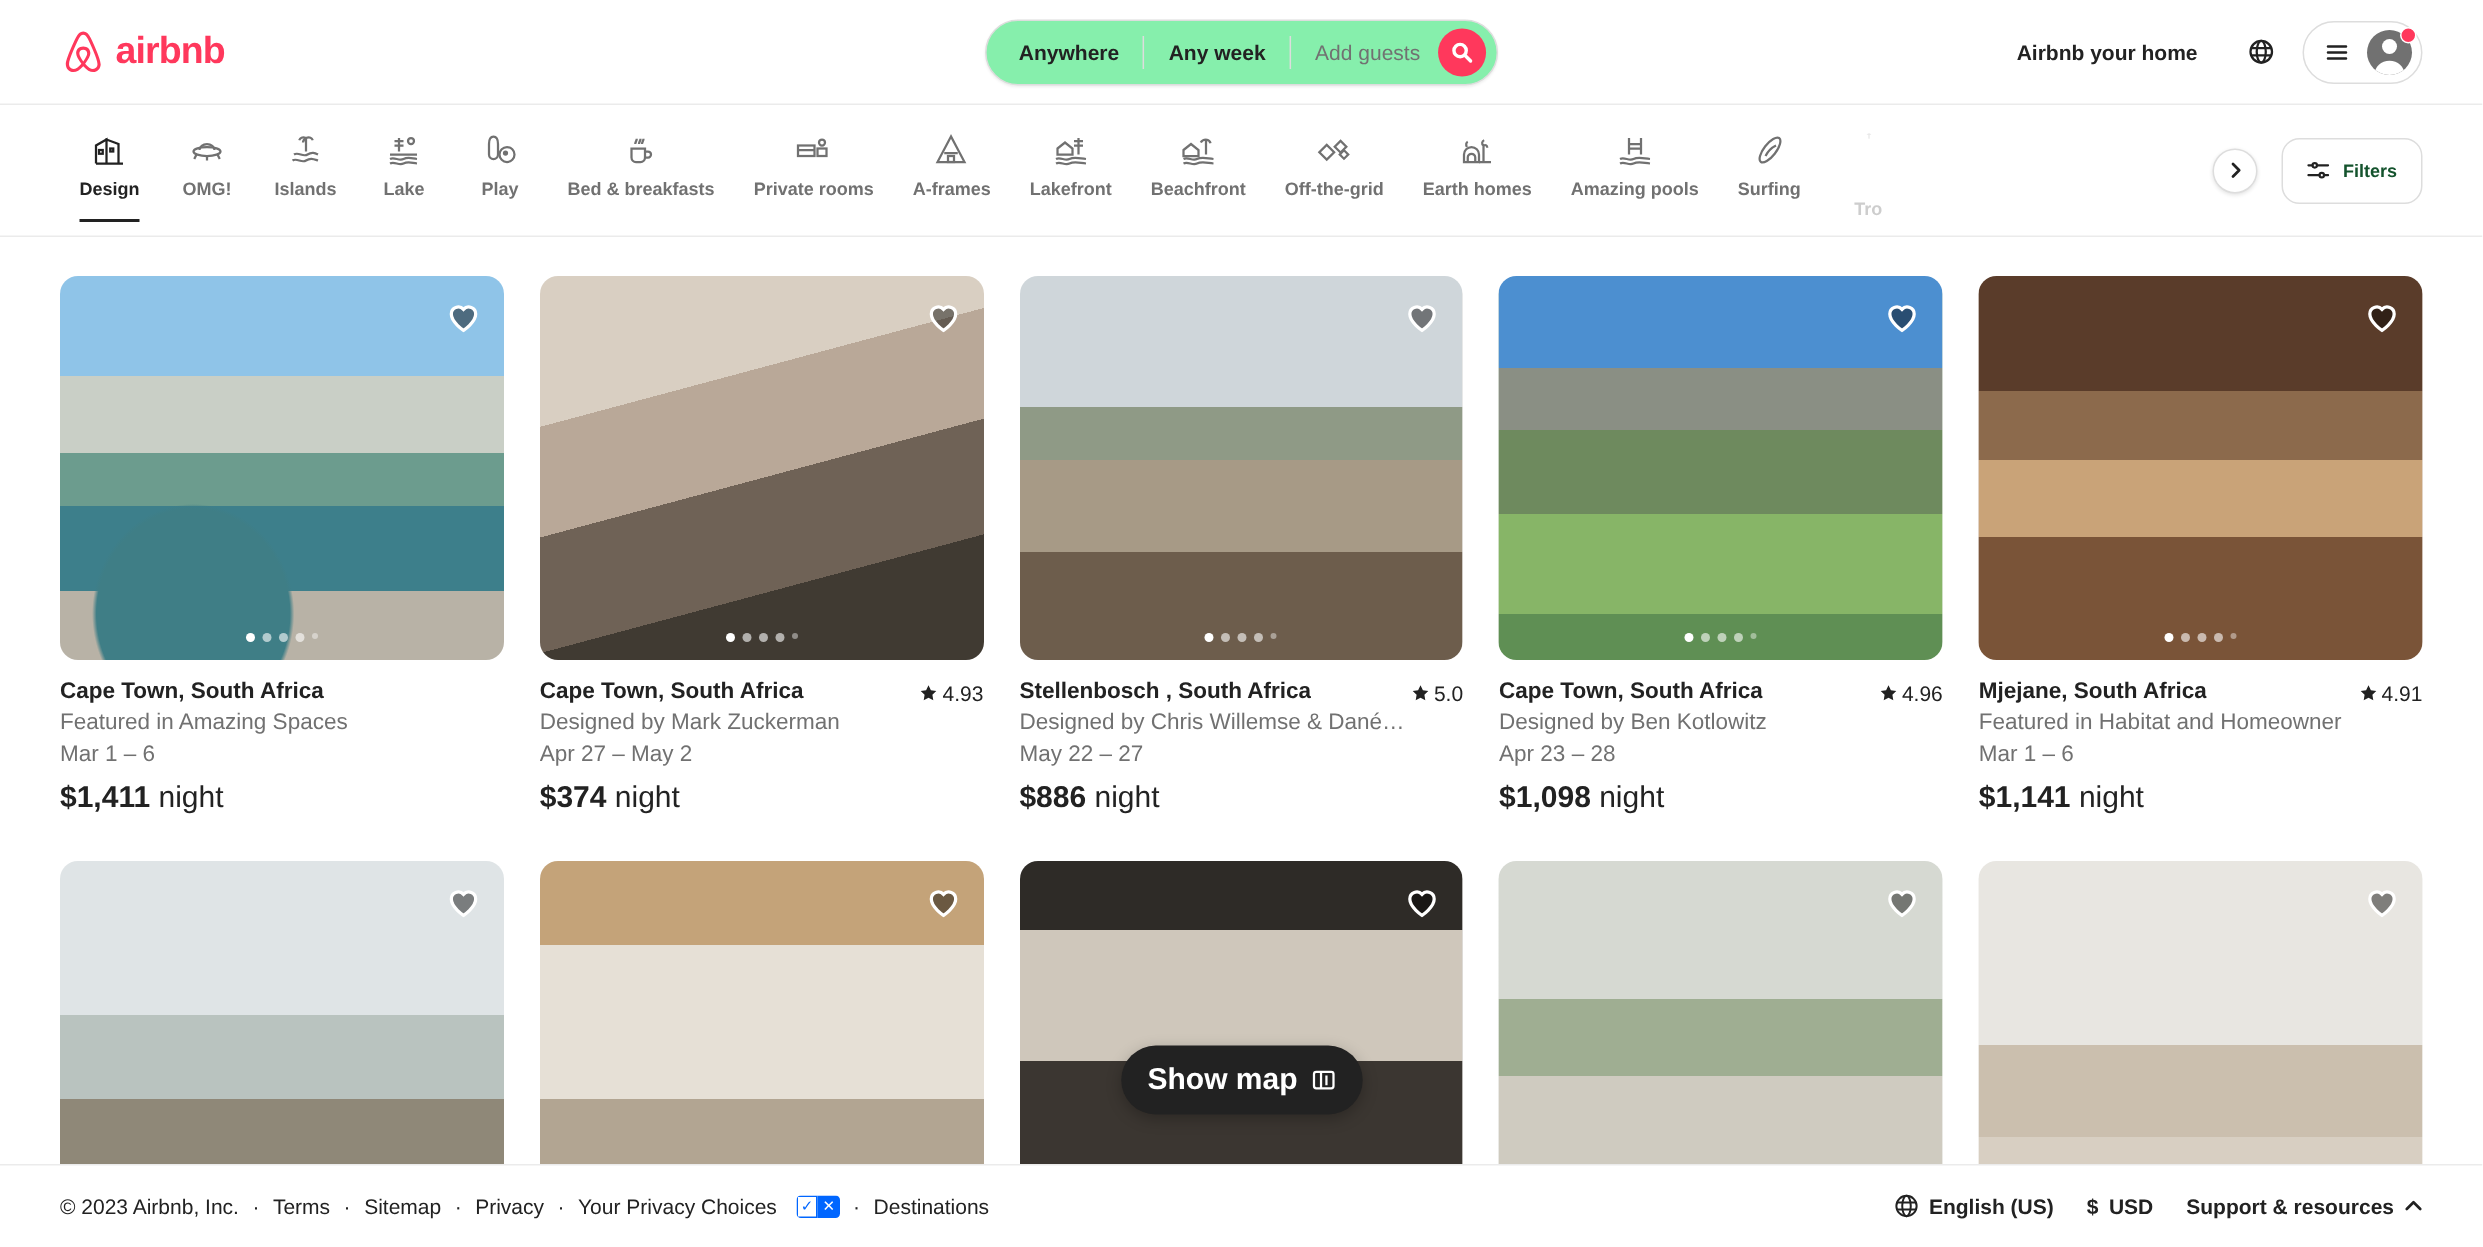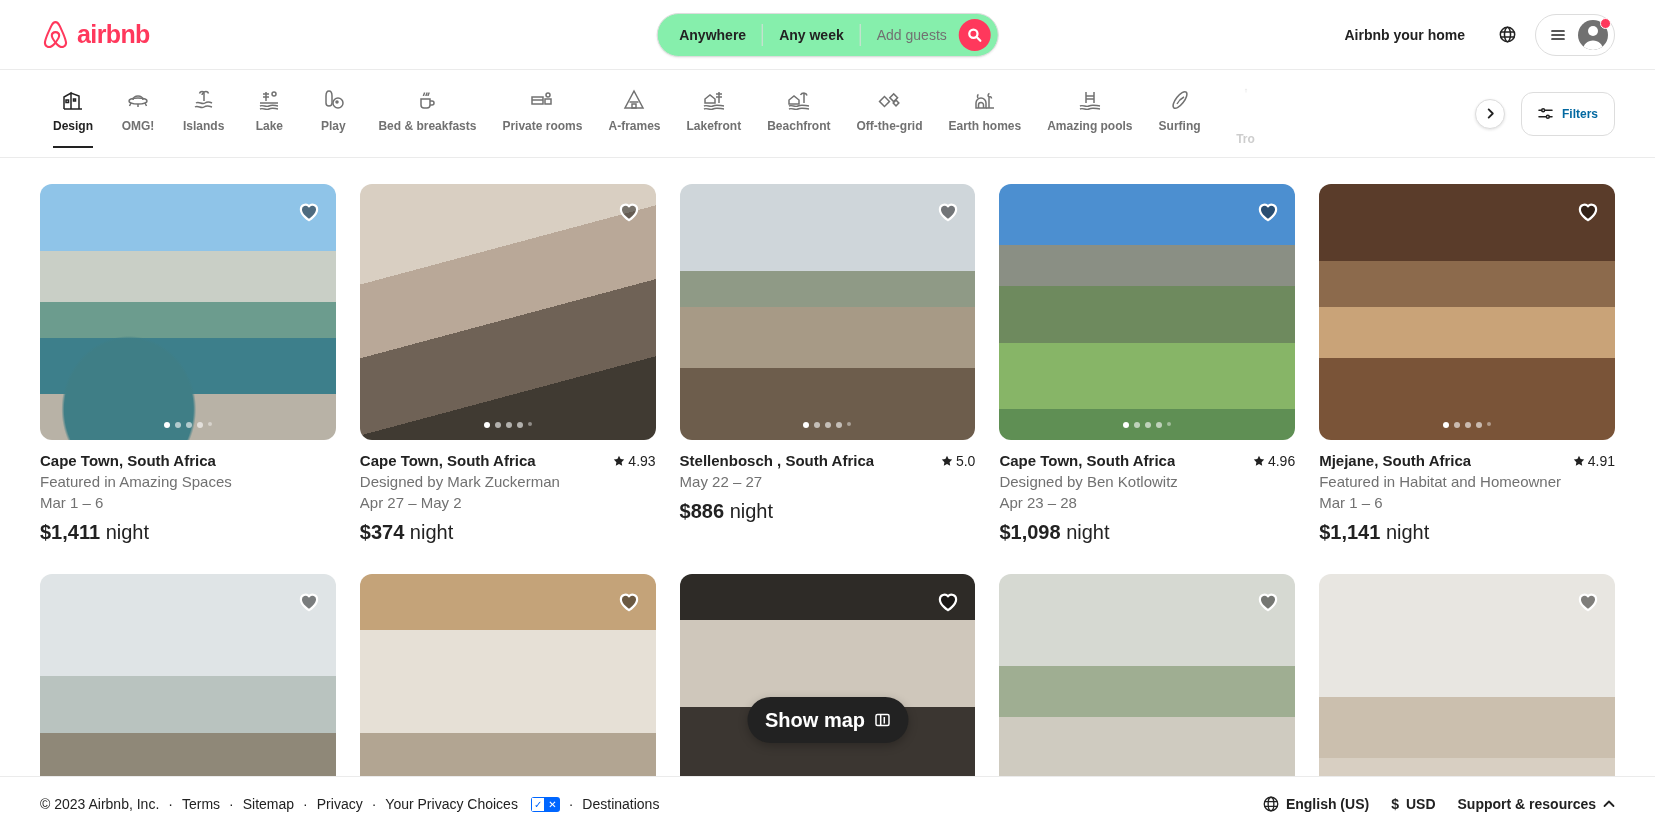--- a/index.html
+++ b/index.html
@@ -110,21 +110,21 @@
     width: 30px; height: 30px; border-radius: 50%;
     border: 1px solid #dddddd; background: #fff;
     display: flex; align-items: center; justify-content: center; cursor: pointer;
     box-shadow: 0 1px 3px rgba(0,0,0,0.12); z-index: 4;
   }
   .filters-btn {
     margin-left: 18px; flex: 0 0 auto;
     display: flex; align-items: center; gap: 9px;
     height: 44px; padding: 0 16px;
     border: 1px solid #dddddd; border-radius: 12px; background: #fff;
-    font-size: 12px; font-weight: 600; color: #0369a1; cursor: pointer;
+    font-size: 12px; font-weight: 600; color: #14532d; cursor: pointer;
   }
 
   
   .grid-wrap {
     padding: 26px 40px 0 40px;
     height: calc(831px - 70px - 88px - 55px);
     overflow: hidden; position: relative;
   }
   .grid {
     display: grid; grid-template-columns: repeat(5, 1fr);
@@ -141,21 +141,21 @@
   }
   .dots {
     position: absolute; bottom: 12px; left: 50%; transform: translateX(-50%);
     display: flex; gap: 5px; z-index: 3;
   }
   .dot { width: 6px; height: 6px; border-radius: 50%; background: rgba(255,255,255,0.6); }
   .dot.on { background: #fff; }
   .dot.sm { width: 4px; height: 4px; opacity: 0.7; }
 
   .card-body { padding-top: 11px; }
-  .card-row1 { display: flex; align-items: center; }
+  .card-row1 { display: flex; align-items: flex-end; }
   .card-title {
     font-size: 15px; font-weight: 600; color: #222; line-height: 19px;
     white-space: nowrap; overflow: hidden; text-overflow: ellipsis;
   }
   .rating {
     margin-left: auto; padding-left: 8px;
     font-size: 14px; color: #222; display: flex; align-items: center; gap: 3px;
     white-space: nowrap;
   }
   .card-sub, .card-dates {
@@ -515,20 +515,21 @@
           <div class="card-body">
             <div class="card-row1">
               <div class="card-title">Stellenbosch , South Africa</div>
               <div class="rating">
                 <svg width="12" height="12" viewBox="0 0 12 12" fill="#222">
                   <path d="M6 .8l1.6 3.3 3.6.5-2.6 2.6.6 3.6L6 9.1l-3.2 1.7.6-3.6L.8 4.6l3.6-.5z"></path>
                 </svg>
                 <span>5.0</span>
               </div>
             </div>
+            <div class="card-sub">Designed by Chris Willemse &amp; Dané…</div>
             <div class="card-dates">May 22 – 27</div>
             <div class="card-price"><b>$886</b> <span>night</span></div>
           </div>
         </div>
         <div class="card">
           <div class="card-img ph4">
             <div class="heart"><svg width="26" height="26" viewBox="0 0 24 24" fill="rgba(0,0,0,0.45)" stroke="#fff" stroke-width="2">
                 <path d="M12 20.5s-7.5-4.9-7.5-10A4.3 4.3 0 0112 7.6a4.3 4.3 0 017.5 2.9c0 5.1-7.5 10-7.5 10z"></path>
               </svg></div>
             <div class="dots">

